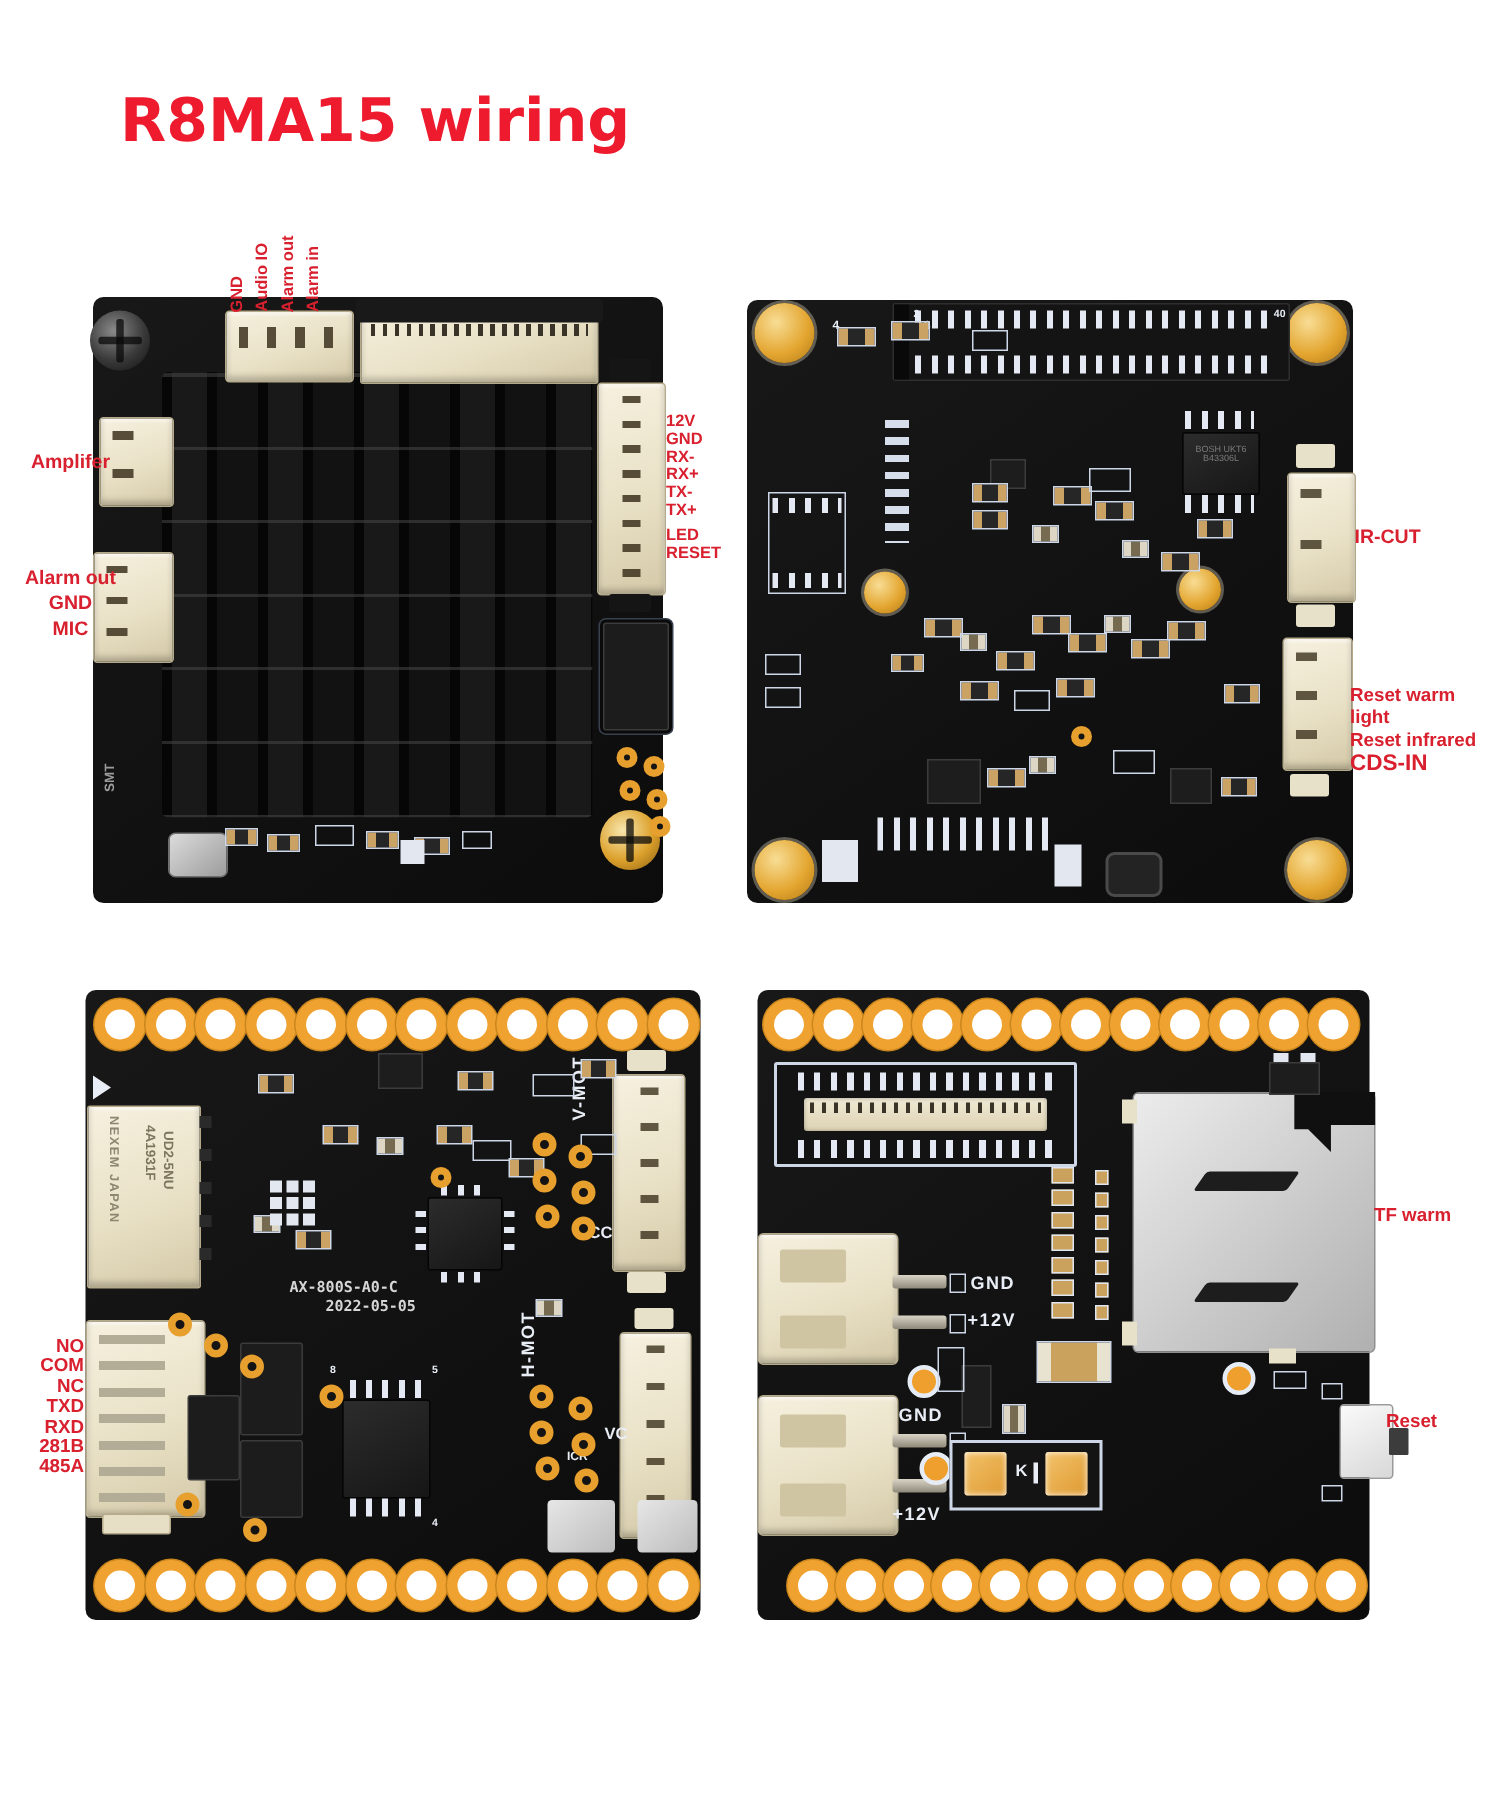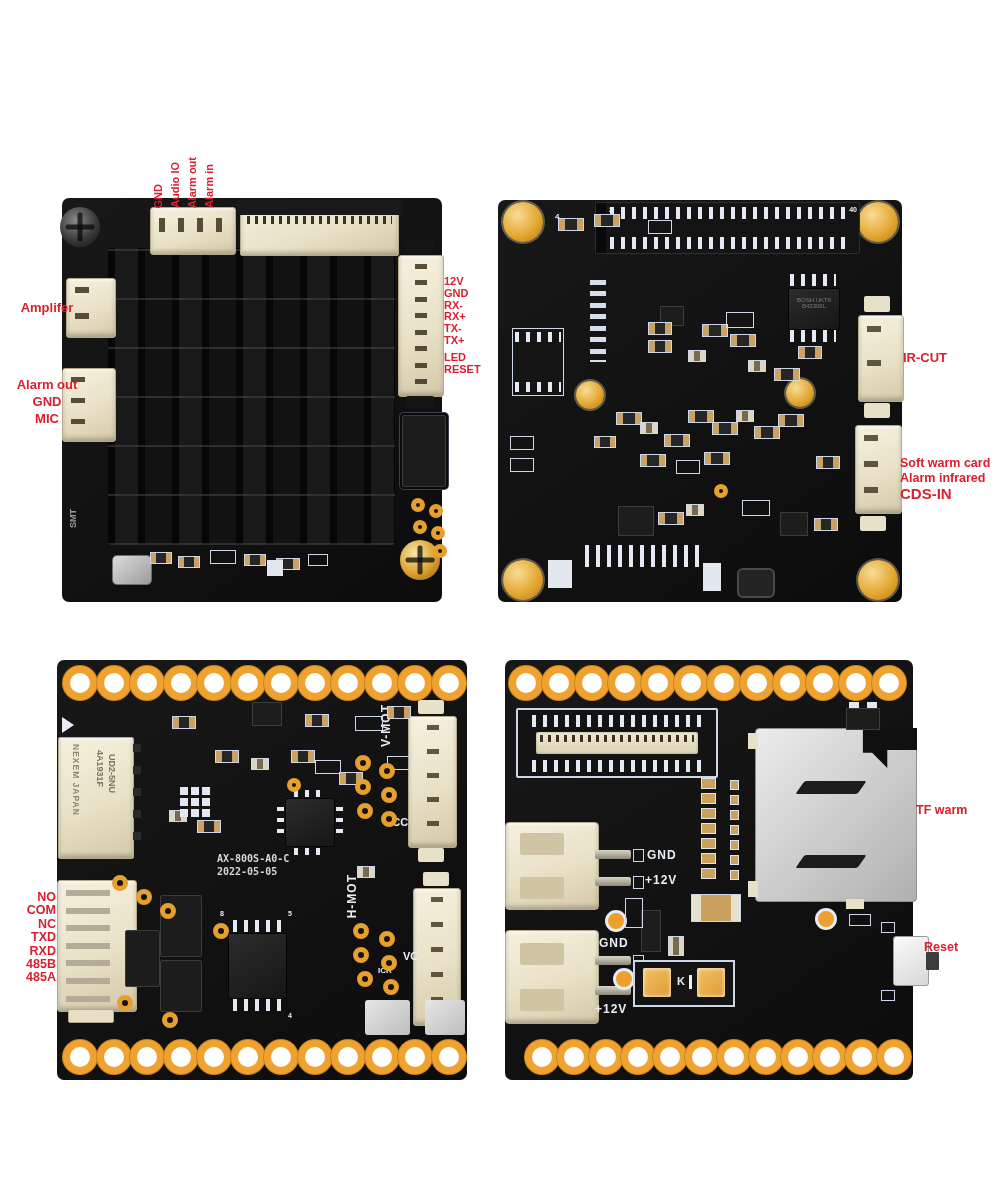--- a/index.html
+++ b/index.html
@@ -55,20 +55,21 @@
        border-bottom:8px solid transparent;border-left:12px solid #e9eef6;}
   .pinbar{position:absolute;background:linear-gradient(180deg,#d9d4c6,#8f897a);border-radius:2px;}
   .ledbox{position:absolute;border:2px solid #cdd7e8;background:#141414;}
   .ledpad{position:absolute;background:linear-gradient(140deg,#f2c26a,#df9a32);border-radius:2px;box-shadow:inset 0 0 4px #fff;}
 </style>
 </head>
 <body>
 
 <div class="canvas">
 
+  <div class="title" style="color: rgb(237, 27, 45);">R8MA15 wiring</div>
 
   <div class="board" style="left:62px;top:198px;width:380px;height:404px;">
     <div class="heatsink" style="left:46px;top:50px;width:287px;height:297px;"></div>
 
     <div class="cn" style="left:88px;top:9px;width:84px;height:46px;">
       <div class="slots" style="left:8px;right:8px;top:10px;height:14px;
                   background-image:repeating-linear-gradient(90deg,rgba(60,50,30,.85) 0 6px,rgba(0,0,0,0) 6px 19px);"></div>
     </div>
 
     <div class="cn" style="left:178px;top:2px;width:157px;height:54px;border-radius:2px;">
@@ -263,21 +264,21 @@
     <div class="abs" style="left:308px;top:340px;width:45px;height:35px;background:linear-gradient(140deg,#e6e6e6,#bdbdbd);border-radius:3px;"></div>
     <div class="abs" style="left:368px;top:340px;width:40px;height:35px;background:linear-gradient(140deg,#e6e6e6,#bdbdbd);border-radius:3px;"></div>
 
     <div class="tri" style="left:5px;top:57px;"></div>
 
     <span class="silk vtext" style="left:322px;top:44px;font-size:12px;letter-spacing:1px;">V-MOT</span>
     <span class="silk" style="left:328px;top:156px;font-size:11px;">VCC</span>
     <span class="silk vtext" style="left:288px;top:214px;font-size:12px;letter-spacing:1px;">H-MOT</span>
     <span class="silk" style="left:346px;top:290px;font-size:11px;">VC</span>
     <span class="silk" style="left:321px;top:306px;font-size:8px;">ICR</span>
-    <span class="silk mono" style="left:160px;top:193px;font-size:10px;color:#d6d6d6;text-align:center;">AX-800S-A0-C</span>
+    <span class="silk mono" style="left:136px;top:193px;font-size:10px;color:#d6d6d6;text-align:center;">AX-800S-A0-C</span>
     <span class="silk mono" style="left:160px;top:206px;font-size:10px;color:#d6d6d6;">2022-05-05</span>
   <div class="ehole" style="position: absolute; left: 6px; top: 6px;"></div>
       <div class="ehole" style="position: absolute; left: 39.5px; top: 6px;"></div>
       <div class="ehole" style="position: absolute; left: 73px; top: 6px;"></div>
       <div class="ehole" style="position: absolute; left: 106.5px; top: 6px;"></div>
       <div class="ehole" style="position: absolute; left: 140px; top: 6px;"></div>
       <div class="ehole" style="position: absolute; left: 173.5px; top: 6px;"></div>
       <div class="ehole" style="position: absolute; left: 207px; top: 6px;"></div>
       <div class="ehole" style="position: absolute; left: 240.5px; top: 6px;"></div>
       <div class="ehole" style="position: absolute; left: 274px; top: 6px;"></div>
@@ -471,32 +472,32 @@
     <div>RX+</div>
     <div>TX-</div>
     <div>TX+</div>
     <div style="margin-top:5px;">LED</div>
     <div>RESET</div>
   </div>
 
   <div class="redlab" style="left: 903px; top: 350px; font-size: 13px; color: rgb(216, 32, 47);">IR-CUT</div>
 
   <div class="redlab" style="left: 900px; top: 456px; font-size: 12.5px; line-height: 15px; color: rgb(216, 32, 47);">
-    <div>Soft warm card</div>
-    <div>Alarm infrared</div>
+    <div>Reset warm light</div>
+    <div>Reset infrared</div>
     <div style="font-size:15px;">CDS-IN</div>
   </div>
 
   <div class="redlab" style="left: 16px; top: 891px; width: 40px; text-align: right; font-size: 12.5px; line-height: 13.4px; color: rgb(216, 32, 47);">
     <div>NO</div>
     <div>COM</div>
     <div>NC</div>
     <div>TXD</div>
     <div>RXD</div>
-    <div>485B</div>
+    <div>281B</div>
     <div>485A</div>
   </div>
 
   <div class="redlab" style="left: 916px; top: 803px; font-size: 12.5px; color: rgb(216, 32, 47);">TF warm</div>
 
   <div class="redlab" style="left: 924px; top: 940px; font-size: 12.5px; color: rgb(216, 32, 47);">Reset</div>
 
 </div>
 
 </body></html>

